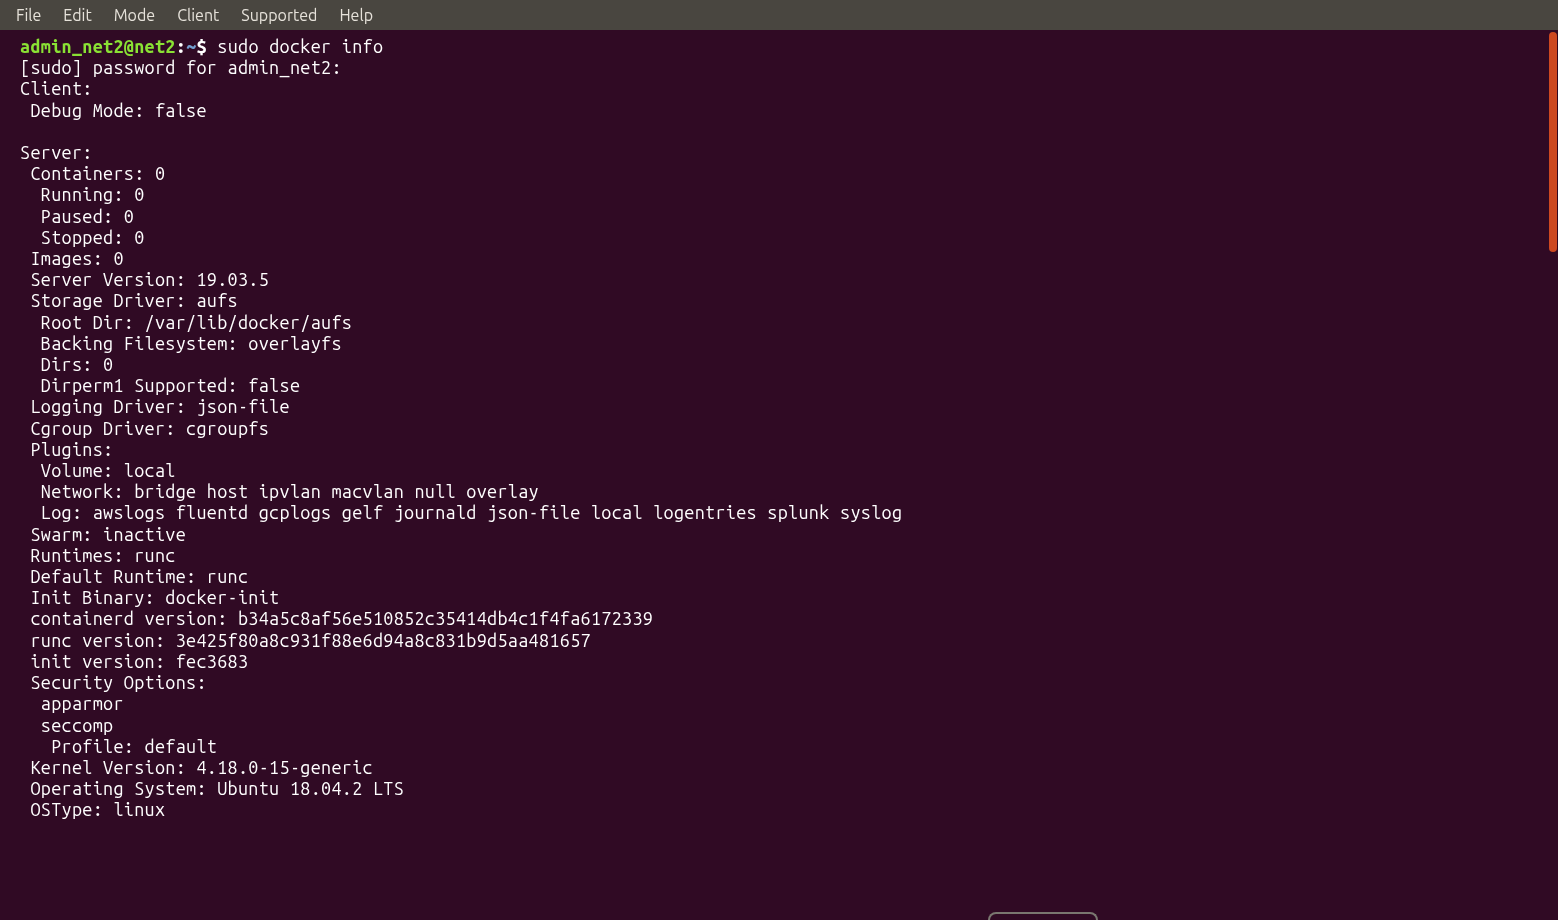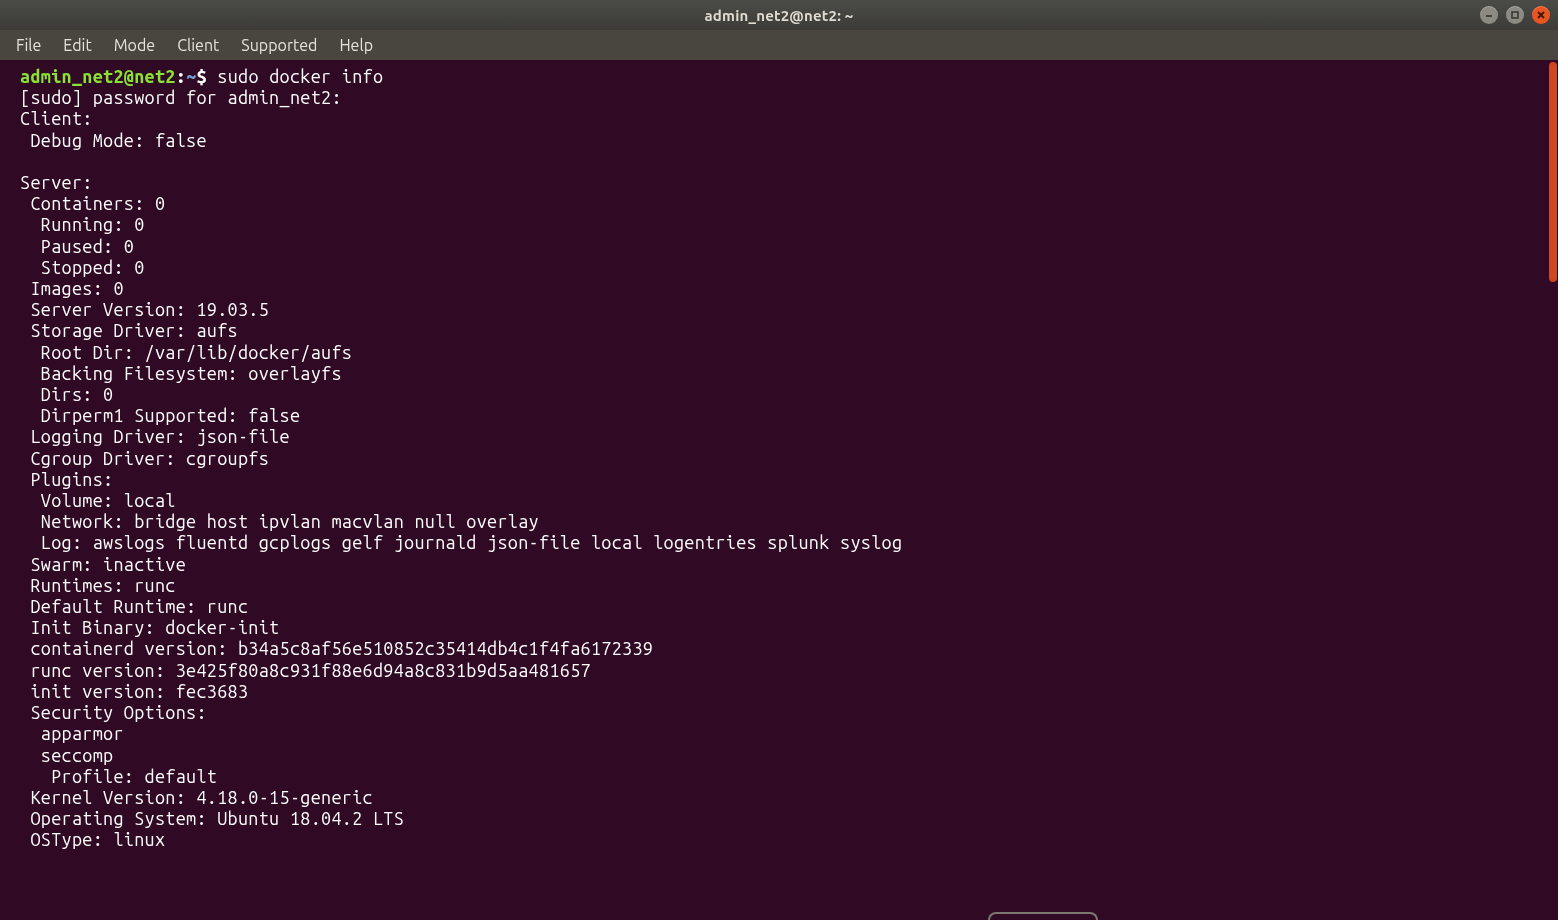--- a/index.html
+++ b/index.html
@@ -112,41 +112,20 @@
       border: 2px solid #7a7770;
       border-bottom: none;
       border-radius: 10px 10px 0 0;
       background: transparent;
     }
   </style>
 </head>
 <body>
 
 <div class="window">
-  <div class="titlebar">
-    <span class="title-text">admin_net2@net2: ~</span>
-    <div class="win-controls">
-      <div class="win-btn min" title="Minimize">
-        <svg viewBox="0 0 10 10">
-            <line x1="2" y1="6" x2="8" y2="6" stroke="#3a3a36" stroke-width="1.8"></line>
-          </svg>
-      </div>
-      <div class="win-btn max" title="Maximize">
-        <svg viewBox="0 0 10 10">
-            <rect x="2" y="2" width="6" height="6" fill="none" stroke="#3a3a36" stroke-width="1.6"></rect>
-          </svg>
-      </div>
-      <div class="win-btn close" title="Close">
-        <svg viewBox="0 0 10 10">
-            <line x1="2" y1="2" x2="8" y2="8" stroke="#3a1a0a" stroke-width="1.8"></line>
-            <line x1="8" y1="2" x2="2" y2="8" stroke="#3a1a0a" stroke-width="1.8"></line>
-          </svg>
-      </div>
-    </div>
-  </div>
 
   <div class="menubar">
     <span class="menu-item">File</span>
     <span class="menu-item">Edit</span>
     <span class="menu-item">Mode</span>
     <span class="menu-item">Client</span>
     <span class="menu-item">Supported</span>
     <span class="menu-item">Help</span>
   </div>
 

